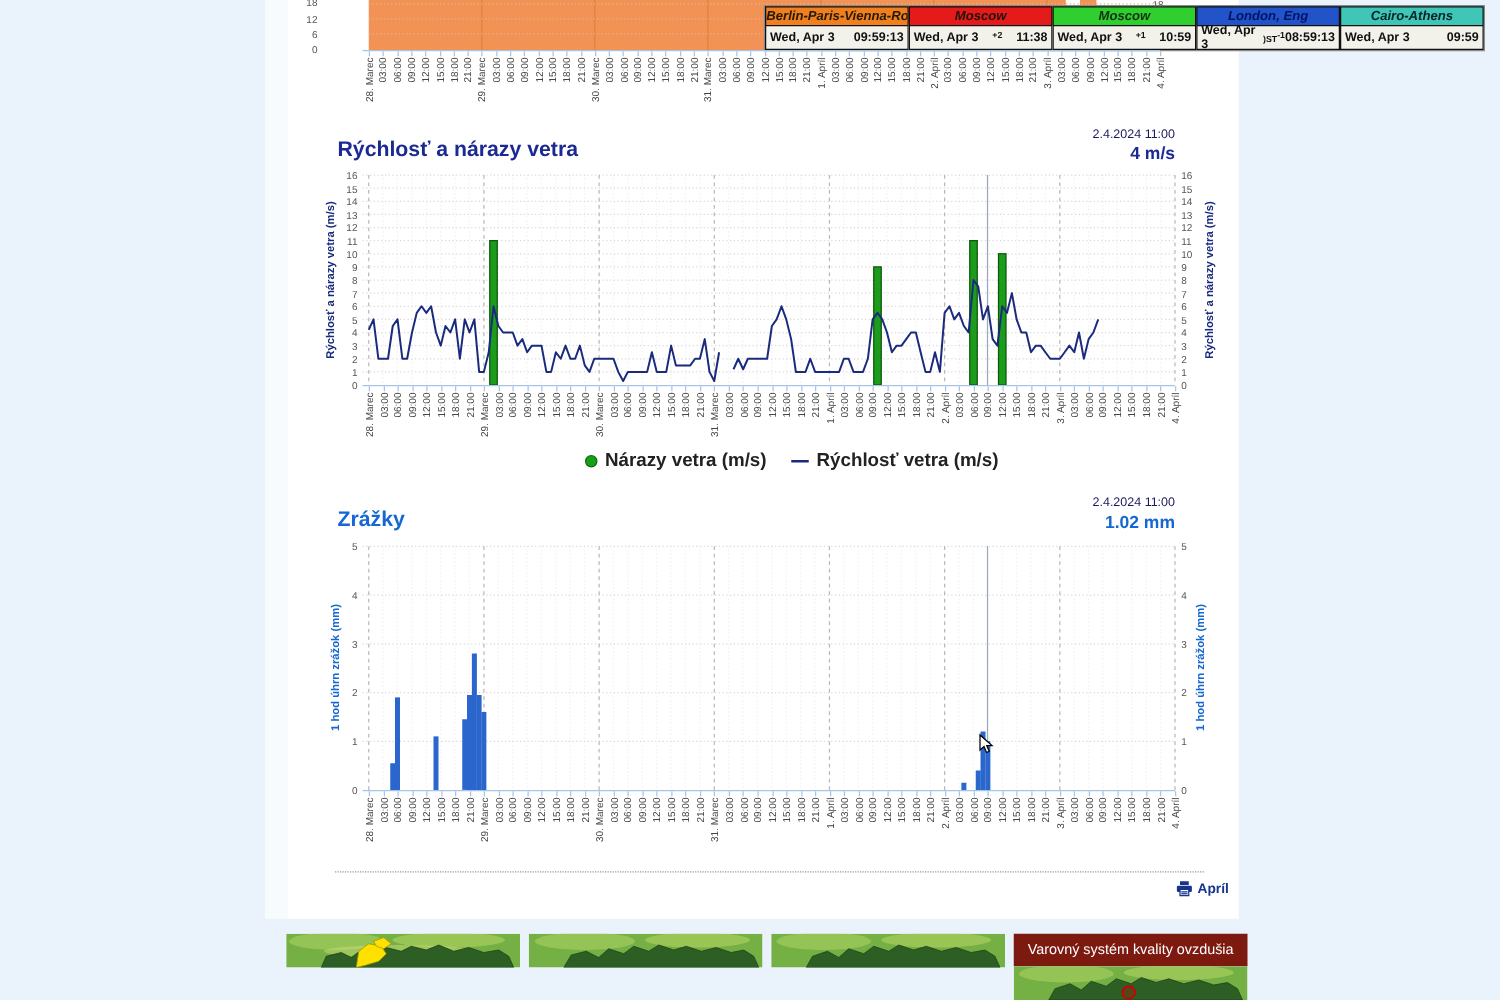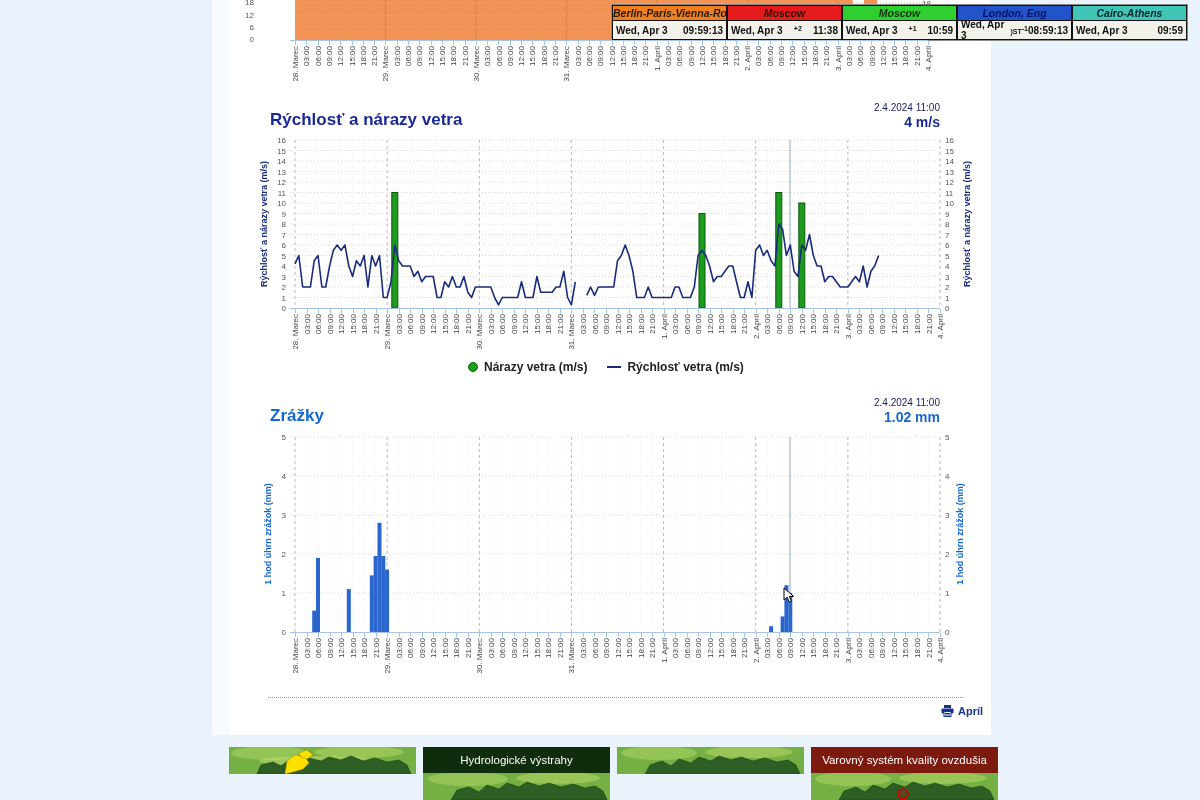--- a/index.html
+++ b/index.html
@@ -14,21 +14,21 @@
   .ylab.r{text-align:left;}
   .ylab.l{width:30px;text-align:right;}
   .vtitle{position:absolute;font-size:9px;font-weight:bold;white-space:nowrap;
           transform:translate(-50%,-50%) rotate(-90deg);}
   .charttitle{position:absolute;font-size:17px;font-weight:bold;}
   .dtsmall{position:absolute;font-size:10px;color:#1a1a5e;text-align:right;width:200px;}
   .dtval{position:absolute;font-size:14px;font-weight:bold;text-align:right;width:200px;}
   .axisline{position:absolute;height:0;border-top:1px solid #a5c6e8;}
   .tick{position:absolute;width:1px;height:4px;background:#a5c6e8;}
   #legend{position:absolute;left:468px;top:360px;display:flex;align-items:center;gap:6px;
-          font-size:12px;font-weight:bold;color:#222;}
+          font-size:15px;font-weight:bold;color:#222;}
   #legend .dot{width:8px;height:8px;border-radius:50%;background:#17a017;border:1px solid #0d6e0d;}
   #legend .dash{width:14px;height:2px;background:#1a2b7d;margin-left:14px;}
   #sep{position:absolute;left:268px;top:697px;width:695px;height:0;border-top:1px dotted #9a9a9a;}
   #printbtn{position:absolute;left:941px;top:705px;display:flex;align-items:center;gap:4px;
             font-size:11px;font-weight:bold;color:#16348c;cursor:pointer;}
   .panel{position:absolute;top:747px;width:187px;height:53px;}
   .panel-head{height:26px;line-height:26px;text-align:center;color:#fff;font-size:11.5px;}
   .panel-map{height:27px;overflow:hidden;}
   .panel-map svg{display:block;}
   #clock{position:absolute;left:612px;top:5px;display:flex;box-shadow:0 0 0 1px #8a8a8a;}
@@ -307,21 +307,20 @@
       <ellipse cx="40" cy="6" rx="38" ry="7" fill="#9cc95a" opacity="0.8"></ellipse>
       <ellipse cx="130" cy="5" rx="45" ry="6" fill="#aacf5e" opacity="0.7"></ellipse>
       <ellipse cx="90" cy="14" rx="60" ry="5" fill="#c8dc78" opacity="0.5"></ellipse>
       <path d="M28,27 L32,18 L44,15 L52,19 L60,13 L72,16 L80,11 L92,14 L100,10 L112,13 L122,9 L134,14 L146,11 L158,15 L170,13 L178,18 L182,27 Z" fill="#2d5e24" stroke="#1c4016" stroke-width="0.6"></path>
       <path d="M56,27 L58,14 L66,8 L76,10 L80,16 L74,22 L64,25 Z" fill="#ffe100" stroke="#a89400" stroke-width="0.6"></path>
       <path d="M70,6 L78,3 L84,8 L78,12 L72,10 Z" fill="#ffe100" stroke="#a89400" stroke-width="0.6"></path>
     </svg>
   </div>
 </div>
 <div class="panel" style="left:423px;">
-  <div class="panel-head" style="background: rgb(15, 45, 12);">Hydrologické výstrahy</div>
   <div class="panel-map">
     <svg width="187" height="27" viewBox="0 0 187 27" preserveAspectRatio="none">
       <rect width="187" height="27" fill="#74b043"></rect>
       <ellipse cx="45" cy="6" rx="40" ry="7" fill="#9cc95a" opacity="0.8"></ellipse>
       <ellipse cx="135" cy="5" rx="42" ry="6" fill="#aacf5e" opacity="0.7"></ellipse>
       <path d="M28,27 L34,17 L46,14 L56,19 L64,12 L76,16 L84,10 L96,14 L104,9 L116,13 L126,10 L138,14 L150,11 L162,15 L172,13 L180,18 L184,27 Z" fill="#2d5e24" stroke="#1c4016" stroke-width="0.6"></path>
     </svg>
   </div>
 </div>
 <div class="panel" style="left:617px;">

